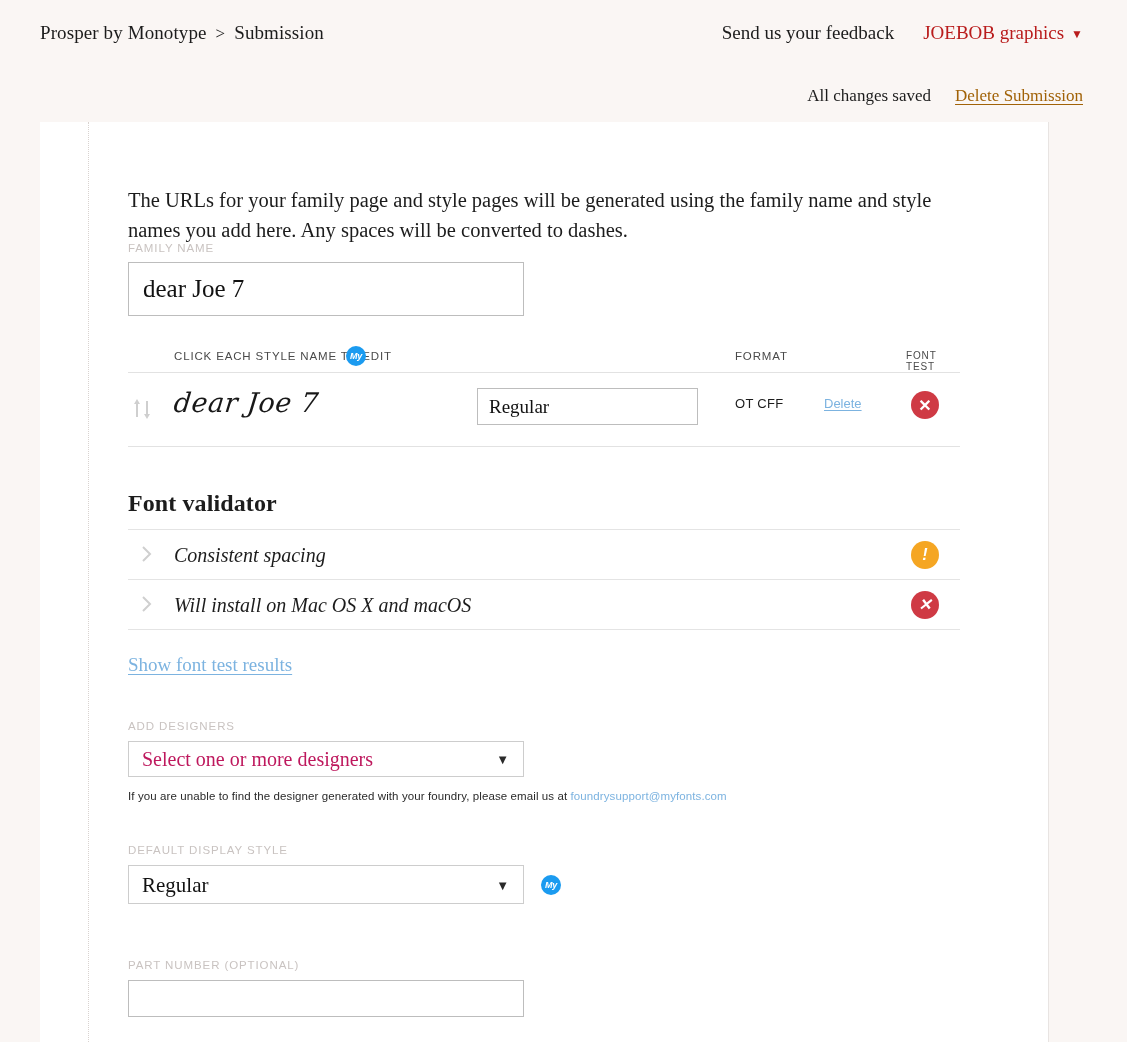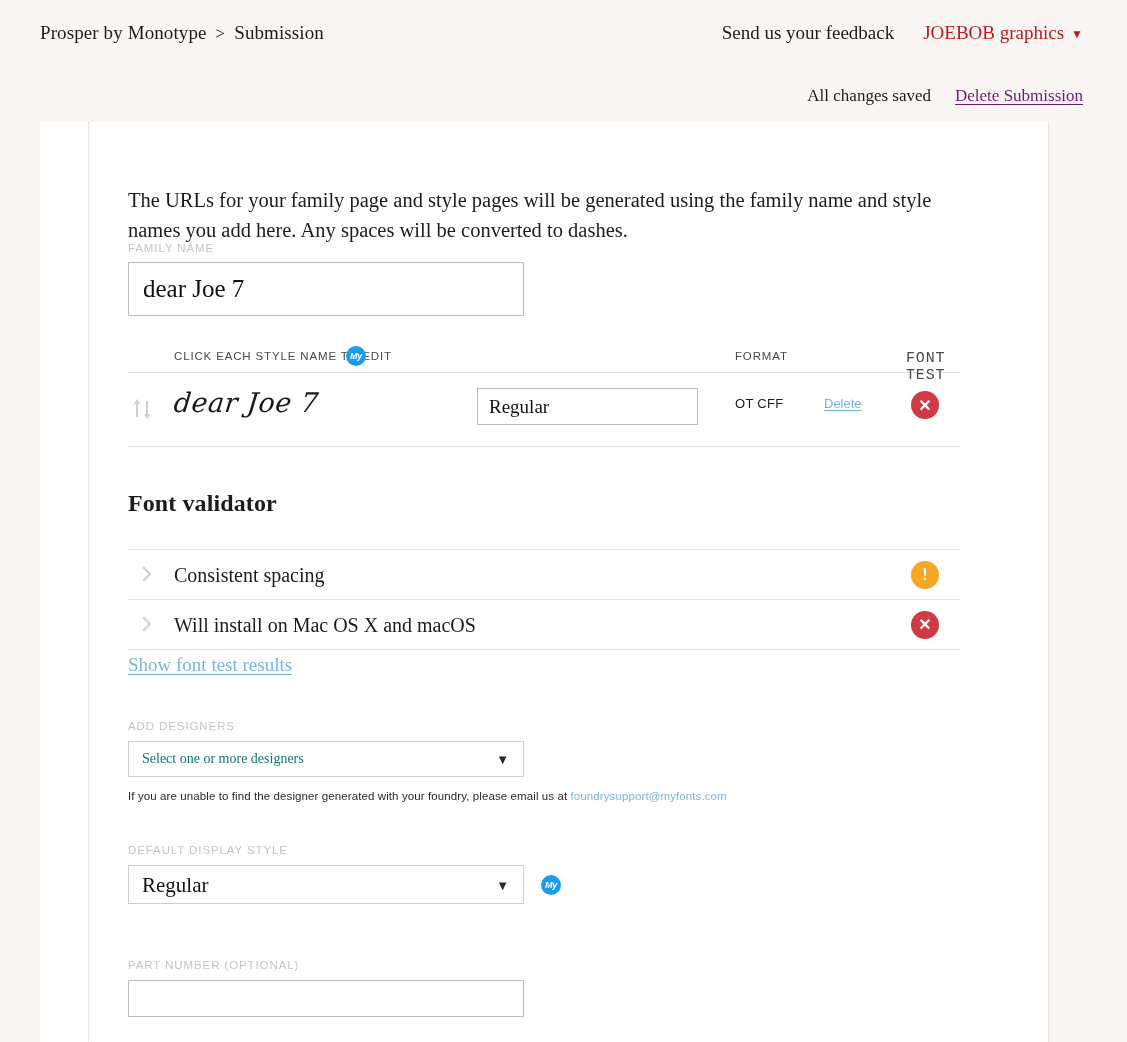--- a/index.html
+++ b/index.html
@@ -73,21 +73,21 @@
     align-items: baseline;
     gap: 24px;
     white-space: nowrap;
   }
   .saved-text {
     font-size: 17px;
     color: #1c1c1c;
   }
   .delete-submission {
     font-size: 17px;
-    color: #701a75;
+    color: #a16207;
     text-decoration: underline;
     text-underline-offset: 3px;
     cursor: pointer;
   }
 
   
   .card {
     position: absolute;
     left: 40px;
     top: 122px;
@@ -203,22 +203,22 @@
     top: 6px;
     font-family: "Liberation Sans", sans-serif;
     font-size: 11.5px;
     letter-spacing: 0.85px;
     color: #4a4a4a;
   }
   .style-head .col-fonttest {
     position: absolute;
     left: 778px;
     top: 6px;
-    font-family: Liberation Mono, monospace;
-    font-size: 15px;
+    font-family: Liberation Sans, sans-serif;
+    font-size: 10px;
     letter-spacing: 0.85px;
     color: #4a4a4a;
   }
 
   .style-row {
     position: relative;
     height: 73px;
     border-bottom: 1px solid #e2e2e2;
   }
   .sort-handle {
@@ -306,22 +306,23 @@
   }
   .validator h2 {
     margin: 0;
     font-family: "Liberation Serif", serif;
     font-size: 24px;
     font-weight: bold;
     color: #1c1c1c;
     letter-spacing: 0.1px;
   }
   .validator-list {
-    margin-top: 32px;
+    margin-top: 12px;
     border-top: 1px solid #e4e4e4;
+    font-style: italic;
   }
   .validator-row {
     position: relative;
     height: 49px;
     border-bottom: 1px solid #e4e4e4;
     display: flex;
     align-items: center;
     cursor: pointer;
   }
   .chev {
@@ -367,22 +368,22 @@
     border: 1px solid #cdcdcd;
     background: #fff;
     cursor: pointer;
   }
   .select-box .sel-value {
     position: absolute;
     left: 13px;
     top: 50%;
     transform: translateY(-50%);
     font-family: "Liberation Serif", serif;
-    font-size: 14px;
-    color: #0f766e;
+    font-size: 20px;
+    color: #be185d;
     white-space: nowrap;
   }
   .select-box .sel-value.filled { color: #111; }
   .select-box .sel-caret {
     position: absolute;
     right: 14px;
     top: 50%;
     transform: translateY(-50%);
     font-size: 13px;
     color: #2a2a2a;

